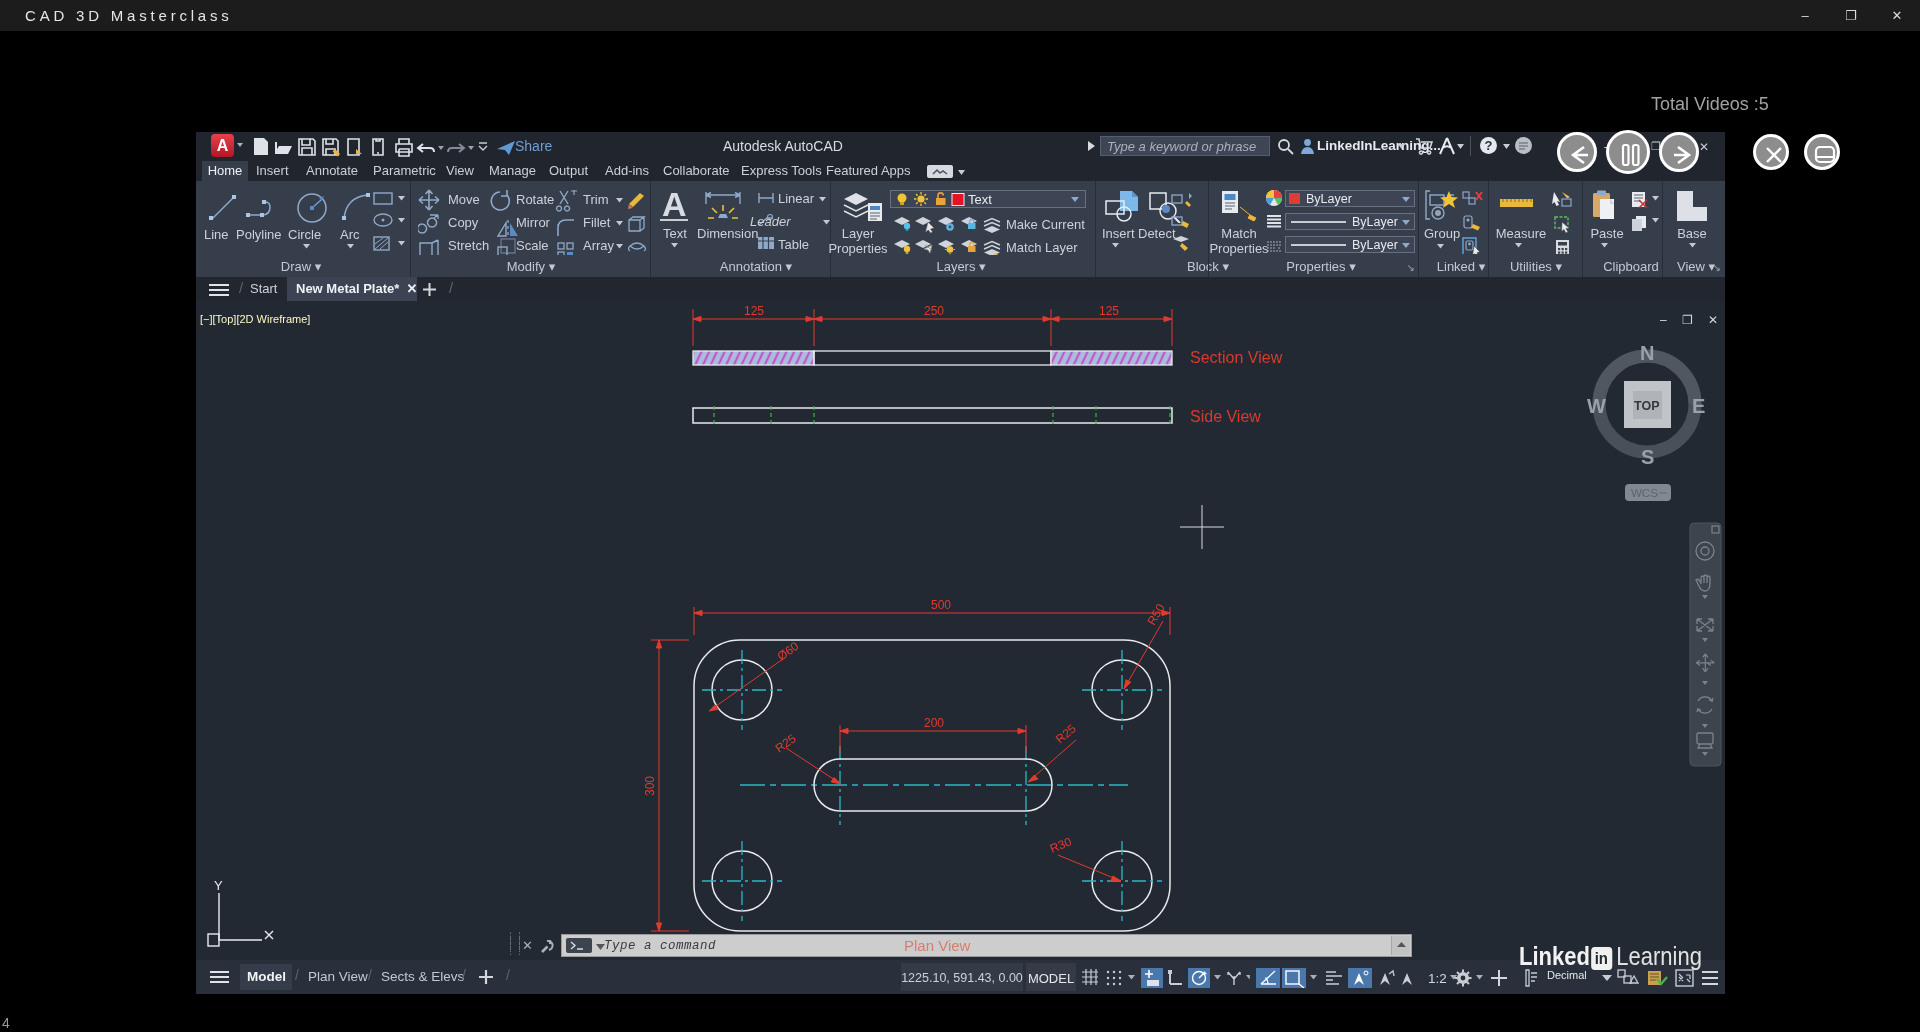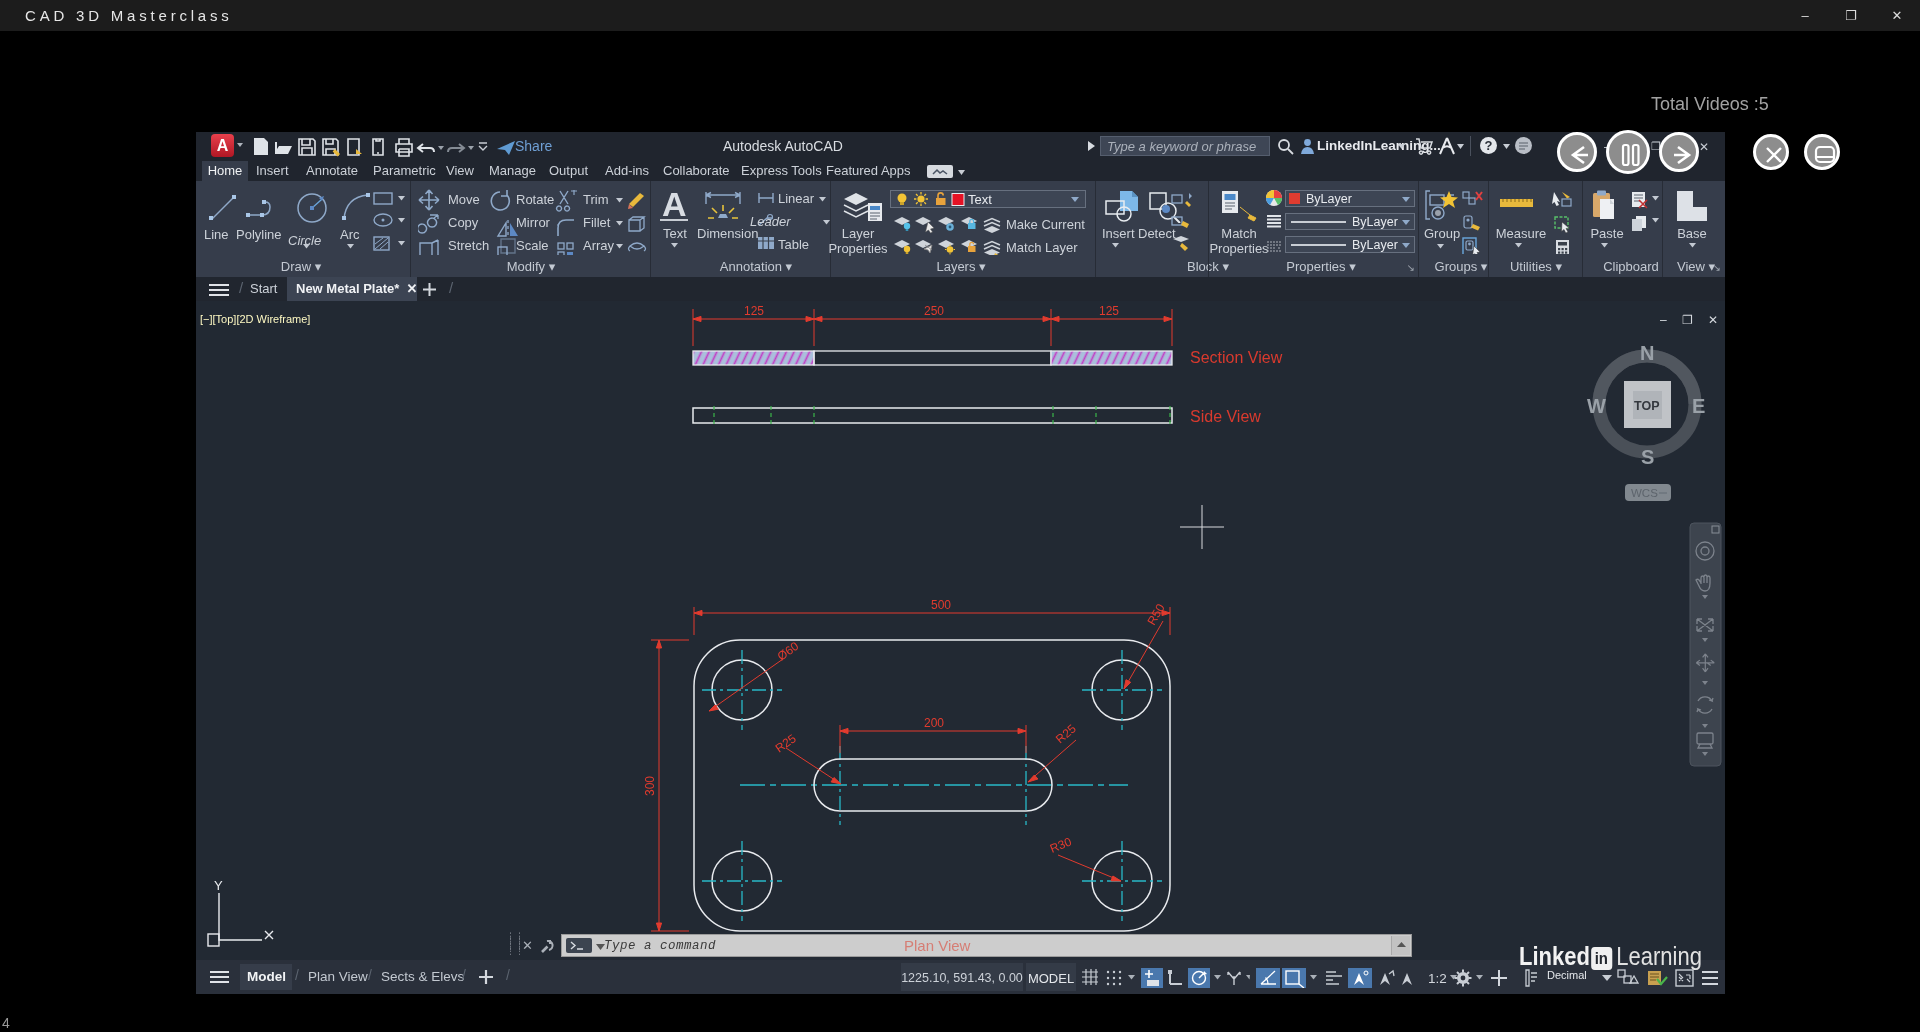--- a/index.html
+++ b/index.html
@@ -161,21 +161,21 @@
           <path d="M108 19 L117 11" stroke="#6aa7dd" stroke-width="1.4"></path>
           <rect x="106" y="17" width="4" height="4" fill="#5d89c4"></rect>
           <path d="M115 9 l5 -2 l-2 5 z" fill="#5d89c4"></path>
 
         <path d="M140 30 q2 -22 24 -24" stroke="#8fa9c9" stroke-width="1.5" fill="none"></path>
           <rect x="138" y="27" width="4" height="4" fill="#a9c6e6"></rect>
           <rect x="162" y="4" width="4" height="4" fill="#a9c6e6"></rect>
       </svg>
       <div class="btxt" style="position:absolute;left:8px;top:46px;">Line</div>
       <div class="btxt" style="position:absolute;left:40px;top:46px;">Polyline</div>
-      <div class="btxt" style="position:absolute;left:92px;top:52px;font-style:italic;">Circle</div>
+      <div class="btxt" style="position:absolute;left:92px;top:46px;">Circle</div>
       <svg style="position:absolute;left:106px;top:62px;" width="9" height="6">
           <path d="M1 1 L4.5 5.5 L8 1 z" fill="#c3c9d2"></path>
         </svg>
       <div class="btxt" style="position:absolute;left:144px;top:46px;">Arc</div>
       <svg style="position:absolute;left:150px;top:62px;" width="9" height="6">
           <path d="M1 1 L4.5 5.5 L8 1 z" fill="#c3c9d2"></path>
         </svg>
       <svg style="position:absolute;left:176px;top:9px;" width="34" height="62">
         <rect x="2" y="3" width="18" height="11" stroke="#8fa9c9" stroke-width="1.4" fill="none"></rect>
           <path d="M26 6 l3.5 4.5 L33 6 z" fill="#c3c9d2"></path>
@@ -435,21 +435,21 @@
           <rect x="8" y="8" width="6" height="6" fill="none" stroke="#8fa9c9" stroke-width="1.2"></rect>
           <path d="M15 2 l6 8 M21 2 l-6 8" stroke="#e04040" stroke-width="2"></path>
         <rect x="3" y="26" width="8" height="12" rx="2" fill="none" stroke="#8fa9c9" stroke-width="1.2"></rect>
           <circle cx="7" cy="30" r="1.6" fill="#8fa9c9"></circle>
           <path d="M12 34 l7 3 l-2 3.5 l-7 -3 z" fill="#e8b93c"></path>
         <rect x="2" y="48" width="13" height="18" fill="none" stroke="#6aa7dd" stroke-width="1.4"></rect>
           <rect x="5" y="51" width="7" height="9" rx="1.5" fill="none" stroke="#8fa9c9" stroke-width="1.2"></rect>
           <circle cx="8.5" cy="54" r="1.4" fill="#8fa9c9"></circle>
           <path d="M13 56 l6 6 l-3 .5 l1.8 3 l-2 1.2 l-1.8 -3 l-2.5 2 z" fill="#e8ecf0" stroke="#333" stroke-width="0.5"></path>
       </svg>
-      <div class="plabel" style="left:1230px;width:70px;">Groups ▾</div>
+      <div class="plabel" style="left:1230px;width:70px;">Linked ▾</div>
       <div class="sep" style="left:1292px;"></div>
       
       <svg style="position:absolute;left:1303px;top:14px;" width="36" height="16">
         <rect x="1" y="4" width="33" height="8" fill="#e8b93c"></rect>
           <path d="M4 4 v3 M8 4 v3 M12 4 v3 M16 4 v3 M20 4 v3 M24 4 v3 M28 4 v3 M32 4 v3" stroke="#8a6a18" stroke-width="1"></path>
       </svg>
       <div class="btxt" style="position:absolute;left:1295px;top:45px;width:60px;text-align:center;">Measure</div>
       <svg style="position:absolute;left:1318px;top:61px;" width="9" height="6">
           <path d="M1 1 L4.5 5.5 L8 1 z" fill="#c3c9d2"></path>
         </svg>

